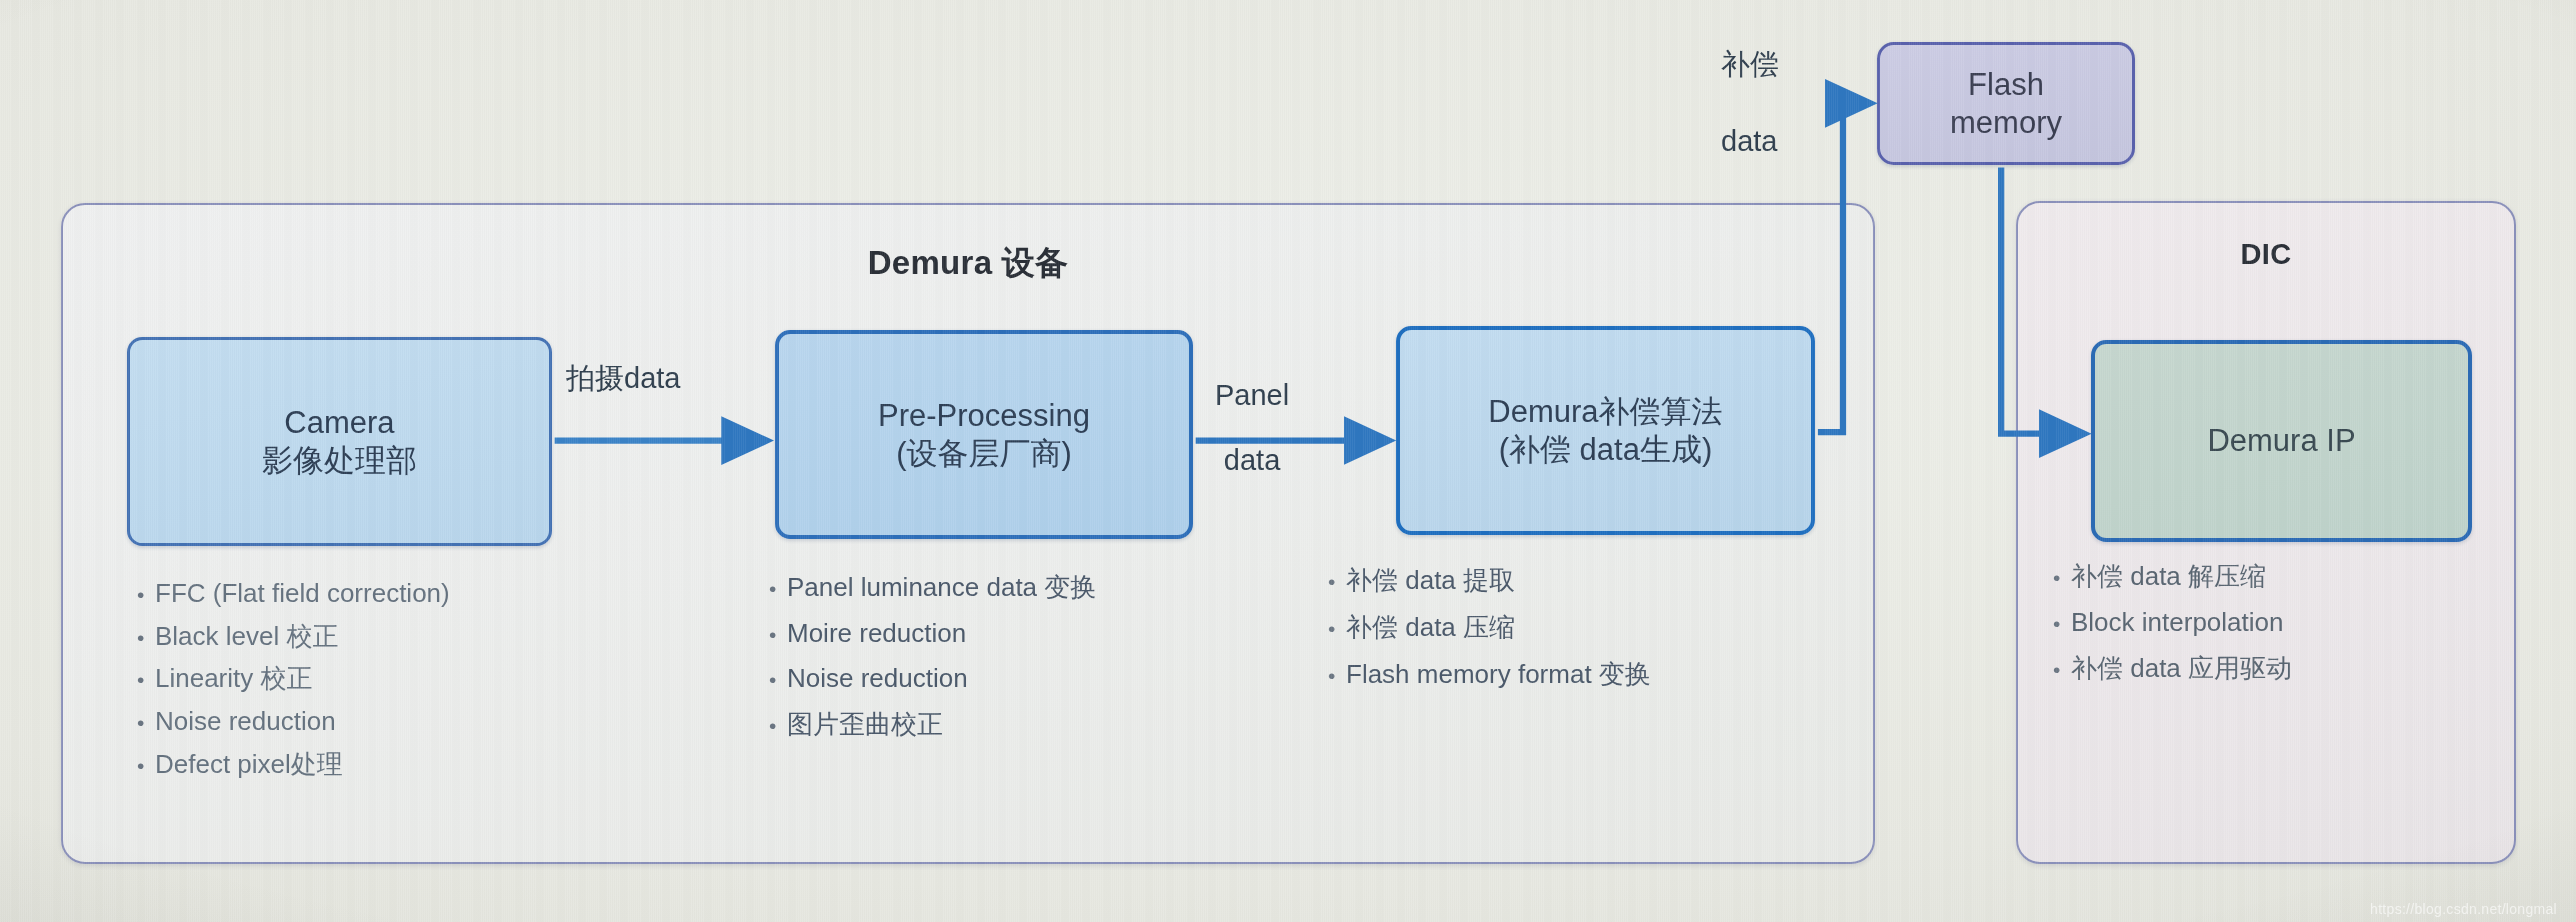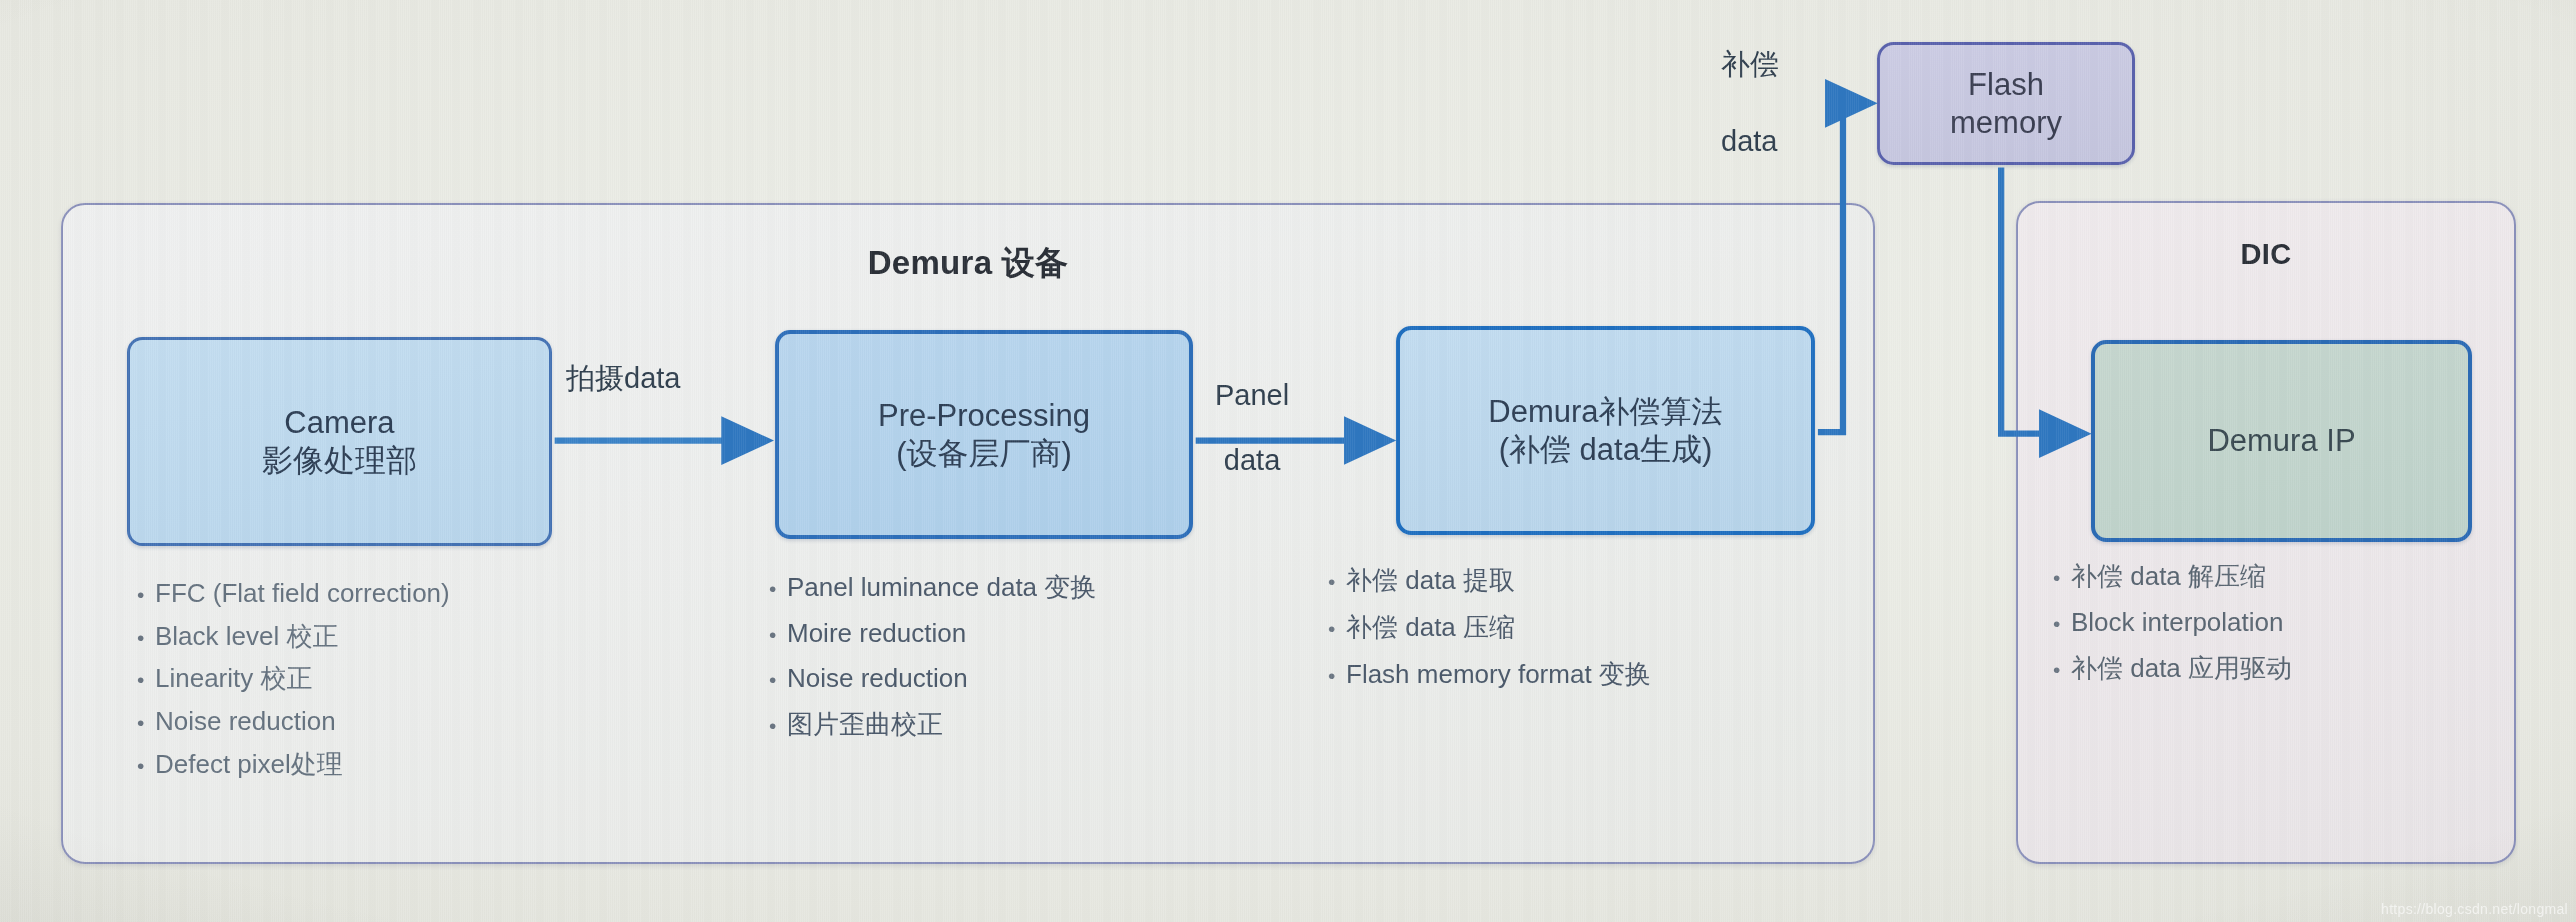--- a/index.html
+++ b/index.html
@@ -165,21 +165,21 @@
   #wires {
     position: absolute;
     left: 0; top: 0;
     width: 2576px; height: 923px;
     z-index: 40;
     pointer-events: none;
   }
   
   #watermark {
     position: absolute;
-    right: 8px;
+    right: 19px;
     bottom: 5.6px;
     font-size: 14px;
     color: rgba(255,255,255,0.62);
     letter-spacing: 0.3px;
     z-index: 62;
   }
 </style>
 </head>
 <body>
 

